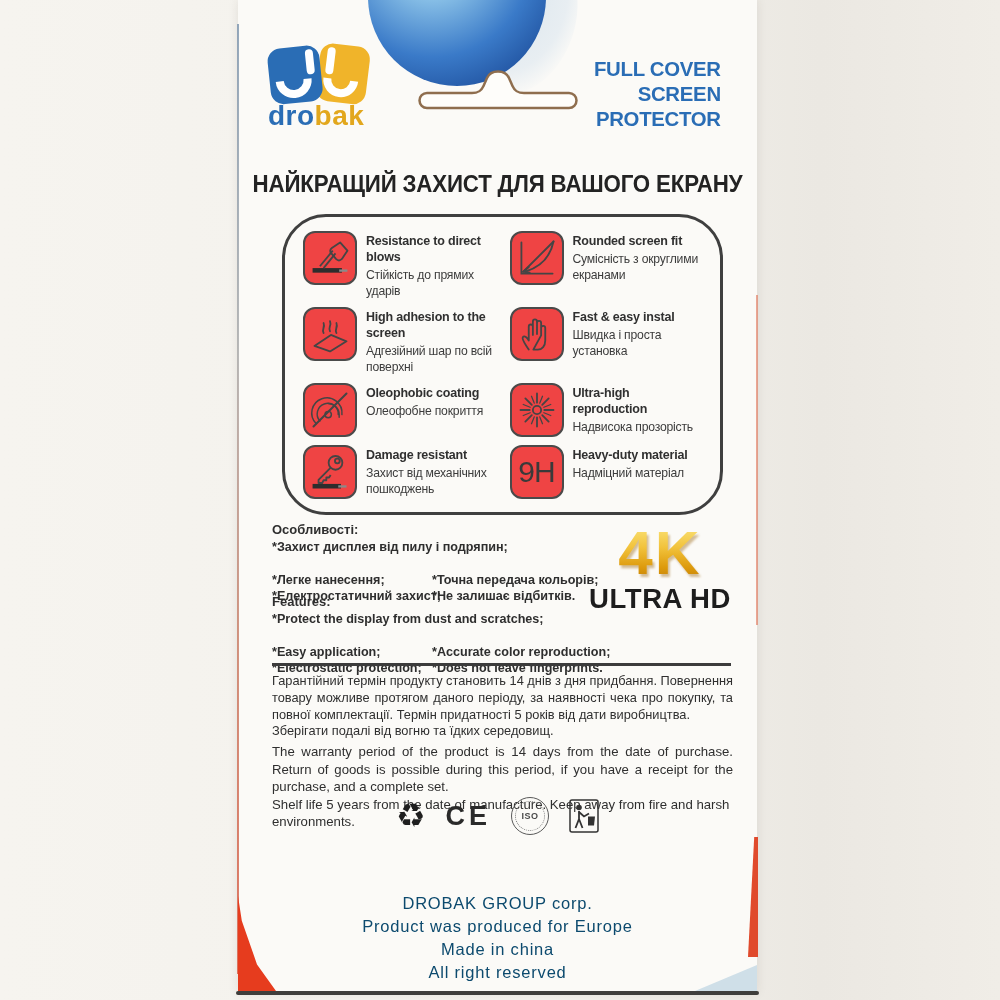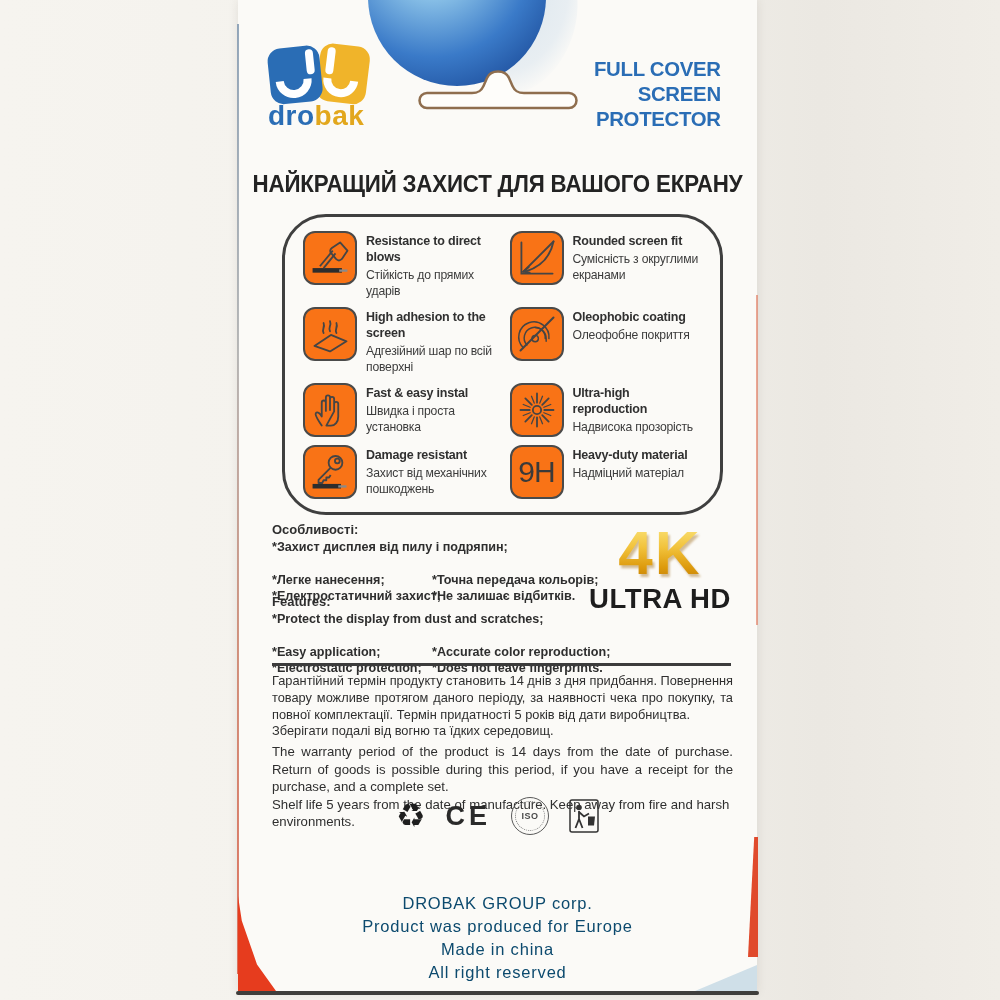--- a/index.html
+++ b/index.html
@@ -49,21 +49,21 @@
   .heading { position:absolute; left:0; right:0; top:171px; text-align:center;
     font-size:23px; font-weight:bold; color:#232323; letter-spacing:-.2px; transform:scaleX(.97); }
 
   
   .grid-box { position:absolute; left:44px; top:214px; width:441px; height:301px;
     border:3px solid #3f3f3f; border-radius:44px;
     display:grid; grid-template-columns:1fr 1fr; grid-template-rows:repeat(4,1fr);
     column-gap:14px; row-gap:8px; padding:14px 18px; }
   .cell { display:flex; gap:9px; align-items:flex-start; }
   .ibox { width:54px; height:54px; flex:none; border:2.5px solid #4a4a4a; border-radius:12px;
-    display:flex; align-items:center; justify-content:center; background:#f97316; }
+    display:flex; align-items:center; justify-content:center; background:#ef4444; }
   .ibox.nine-h { font-size:30px; color:#3a3a3a; font-weight:500; letter-spacing:-1px; }
   .ctext { padding-top:2px; }
   .ctext .en { font-size:12.5px; font-weight:bold; color:#303030; letter-spacing:-.2px; line-height:16px; }
   .ctext .ua { font-size:12.2px; color:#3c3c3c; letter-spacing:-.2px; line-height:15.5px; margin-top:3px; }
 
   
   .list-block { position:absolute; left:34px; width:340px; color:#2e2e2e; }
   .list-ua { top:522px; }
   .list-en { top:594px; }
   .list-block .lhead { font-size:13px; font-weight:bold; margin-bottom:2px; }
@@ -194,43 +194,43 @@
           </svg>
         </div>
         <div class="ctext">
           <div class="en">High adhesion to the screen</div>
           <div class="ua">Адгезійний шар по всій поверхні</div>
         </div>
       </div>
 
       <div class="cell">
         <div class="ibox">
+          <svg width="44" height="44" viewBox="0 0 48 48" fill="none" stroke="#454545" stroke-width="2" stroke-linejoin="round" stroke-linecap="round">
+            <path d="M15 41 c-3 -5 -8 -11 -6.5 -13.5 c1.8 -2.5 5 1 6.5 3.5 V16 c0 -3.2 4.5 -3.2 4.5 0 v9 M19.5 25 V10.5 c0 -3.2 4.5 -3.2 4.5 0 V24 M24 24 V12 c0 -3.2 4.5 -3.2 4.5 0 v13 M28.5 25.5 v-8 c0 -3.2 4.5 -3.2 4.5 0 V31 c0 6 -3.5 10 -8 10 h-5 z"></path>
+          </svg>
+        </div>
+        <div class="ctext">
+          <div class="en">Fast &amp; easy instal</div>
+          <div class="ua">Швидка і проста установка</div>
+        </div>
+      </div>
+
+      <div class="cell">
+        <div class="ibox">
           <svg width="44" height="44" viewBox="0 0 48 48" fill="none" stroke="#454545" stroke-width="1.6" stroke-linecap="round">
             <circle cx="22" cy="29" r="3.5"></circle>
             <path d="M13 36 a11.5 11.5 0 1 1 20 -7"></path>
             <path d="M9 39 a16.5 16.5 0 1 1 28 -10"></path>
             <path d="M22 17 a12 12 0 0 1 12 12 v3"></path>
             <path d="M6 42 L42 6" stroke-width="2.2"></path>
           </svg>
         </div>
         <div class="ctext">
           <div class="en">Oleophobic coating</div>
           <div class="ua">Олеофобне покриття</div>
-        </div>
-      </div>
-
-      <div class="cell">
-        <div class="ibox">
-          <svg width="44" height="44" viewBox="0 0 48 48" fill="none" stroke="#454545" stroke-width="2" stroke-linejoin="round" stroke-linecap="round">
-            <path d="M15 41 c-3 -5 -8 -11 -6.5 -13.5 c1.8 -2.5 5 1 6.5 3.5 V16 c0 -3.2 4.5 -3.2 4.5 0 v9 M19.5 25 V10.5 c0 -3.2 4.5 -3.2 4.5 0 V24 M24 24 V12 c0 -3.2 4.5 -3.2 4.5 0 v13 M28.5 25.5 v-8 c0 -3.2 4.5 -3.2 4.5 0 V31 c0 6 -3.5 10 -8 10 h-5 z"></path>
-          </svg>
-        </div>
-        <div class="ctext">
-          <div class="en">Fast &amp; easy instal</div>
-          <div class="ua">Швидка і проста установка</div>
         </div>
       </div>
 
       <div class="cell">
         <div class="ibox">
           <svg width="44" height="44" viewBox="0 0 48 48" stroke="#454545" fill="none" stroke-width="2" stroke-linecap="round">
             <g transform="translate(24,24)">
               <path d="M0 -8 V-18 M0 8 V18 M-8 0 H-18 M8 0 H18"></path>
               <path d="M-5.7 -5.7 L-12.7 -12.7 M5.7 5.7 L12.7 12.7 M-5.7 5.7 L-12.7 12.7 M5.7 -5.7 L12.7 -12.7"></path>
               <path d="M-3 -7.5 L-6 -15 M3 7.5 L6 15 M-7.5 3 L-15 6 M7.5 -3 L15 -6" stroke-width="1.4"></path>

